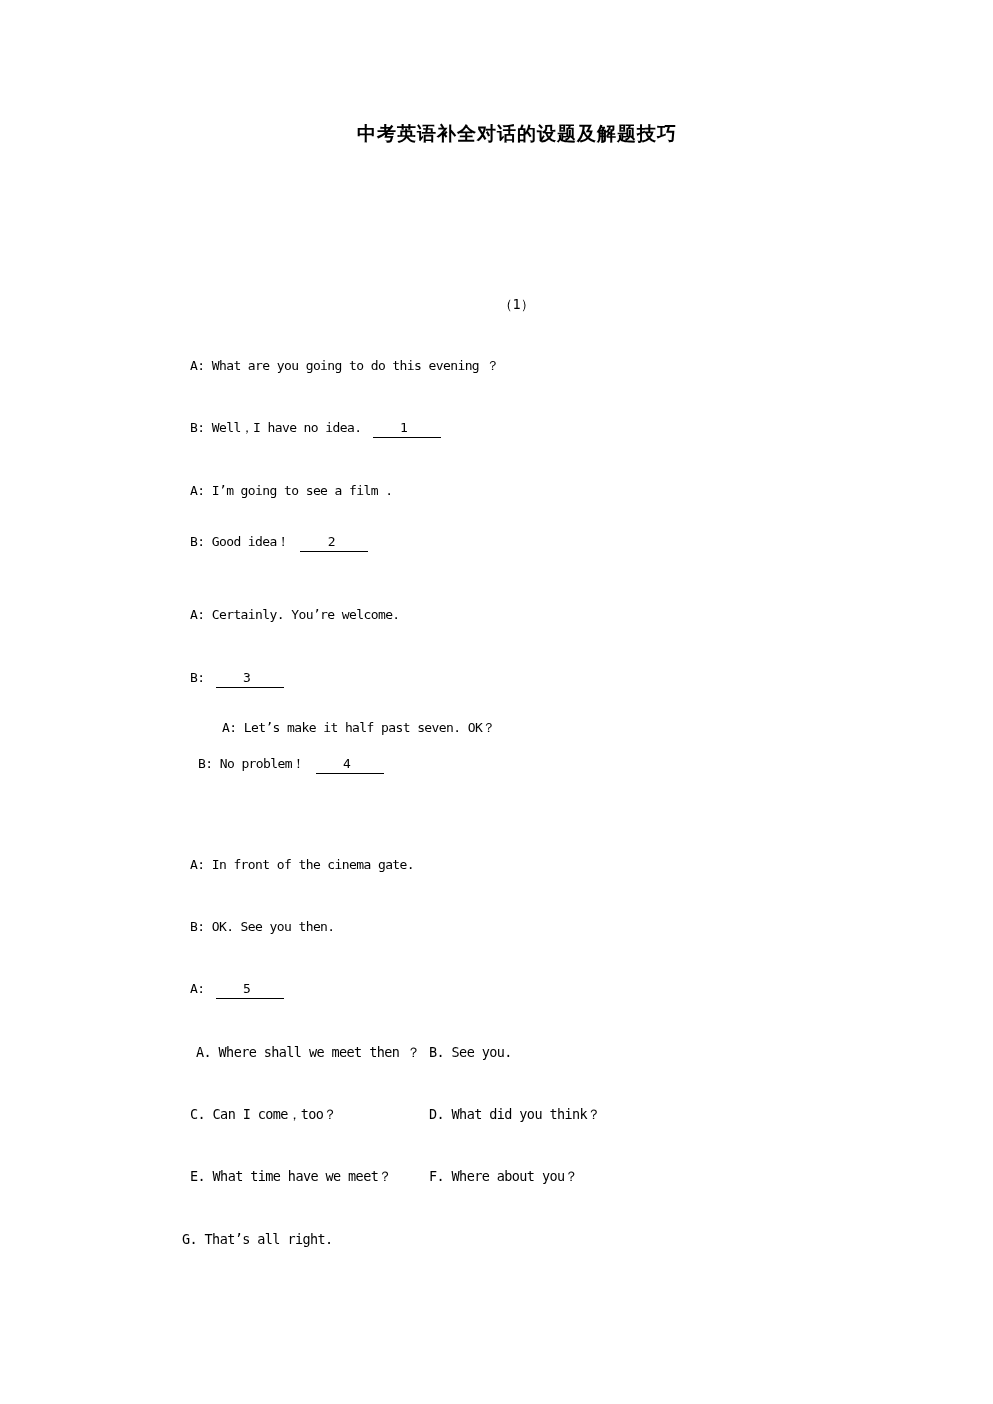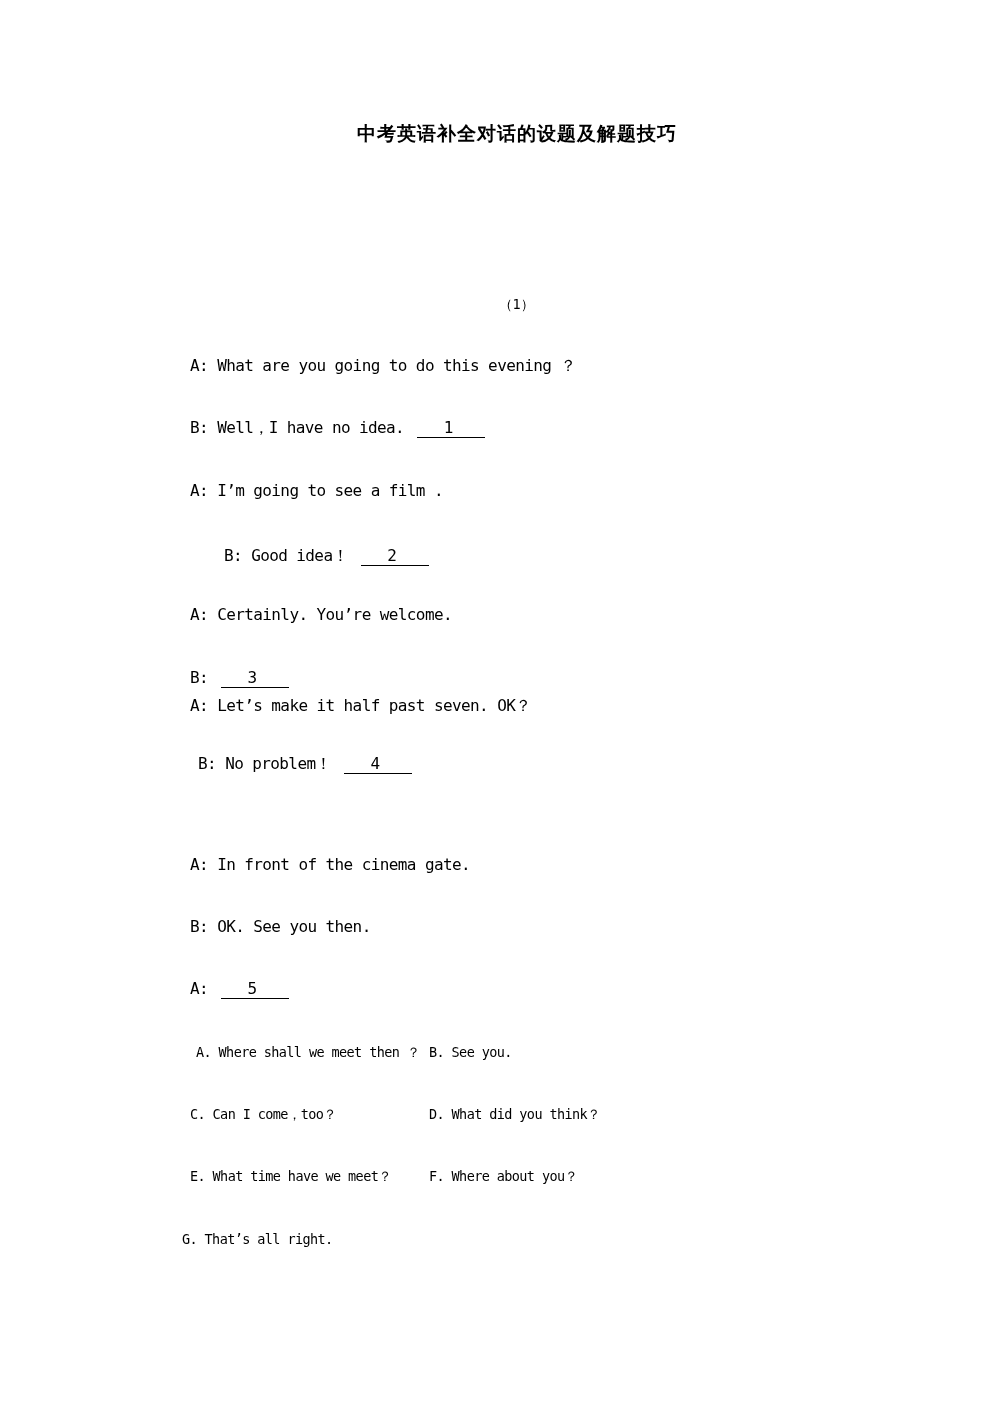--- a/index.html
+++ b/index.html
@@ -48,21 +48,21 @@
       position: absolute;
       top: 294px;
       left: 499px;
       font-size: 13.5px;
       line-height: 20px;
       white-space: nowrap;
     }
     .line {
       position: absolute;
       left: 190px;
-      font-size: 16px;
+      font-size: 13px;
       line-height: 20px;
       white-space: nowrap;
       letter-spacing: -0.6px;
     }
     .speaker {
       display: inline-block;
     }
     .blank {
       display: inline-block;
       position: relative;
@@ -105,37 +105,37 @@
     <span class="speaker">B:</span>
     <span>Well，I have no idea.</span>
     <span class="blank"><span class="blank-num">1</span></span>
   </div>
 
   <div class="line" style="top:481px;">
     <span class="speaker">A:</span>
     <span>I’m going to see a film .</span>
   </div>
 
-  <div class="line" style="top:546px;margin-left:34px;">
+  <div class="line" style="top:532px;">
     <span class="speaker">B:</span>
     <span>Good idea！</span>
     <span class="blank"><span class="blank-num">2</span></span>
   </div>
 
   <div class="line" style="top:605px;">
     <span class="speaker">A:</span>
     <span>Certainly. You’re welcome.</span>
   </div>
 
   <div class="line" style="top:668px;">
     <span class="speaker">B:</span>
     <span class="blank"><span class="blank-num">3</span></span>
   </div>
 
-  <div class="line" style="top:696px;">
+  <div class="line" style="top:718px;margin-left:32px;">
     <span class="speaker">A:</span>
     <span>Let’s make it half past seven. OK？</span>
   </div>
 
   <div class="line" style="top:754px;margin-left:8px;">
     <span class="speaker">B:</span>
     <span>No problem！</span>
     <span class="blank"><span class="blank-num">4</span></span>
   </div>
 

